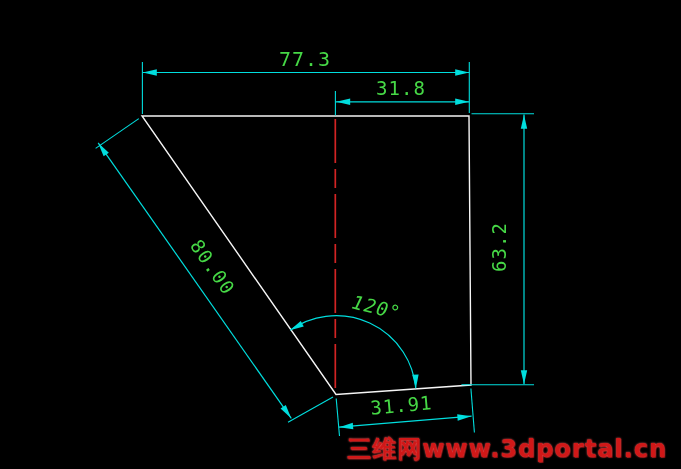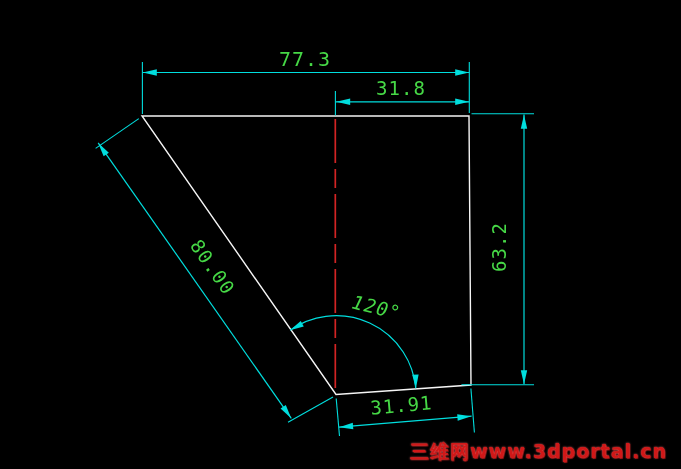--- a/index.html
+++ b/index.html
@@ -27,21 +27,21 @@
   }
   .dimtext.big { font-size: 20px; }
   .dimtext.oblique { font-style: italic; }
 
   #watermark {
     position: absolute;
     right: 14px; bottom: 4px;
     color: var(--watermark, #d01818);
     text-shadow: 0 0 2px var(--watermarkglow, #ff6a6a), 1px 1px 0 #700000;
     font-weight: bold;
-    font-size: 19px;
+    font-size: 24px;
     letter-spacing: 1px;
     white-space: nowrap;
   }
 </style>
 </head>
 <body>
 
 <div id="stage">
 <svg width="681" height="469" viewBox="0 0 681 469">
 

